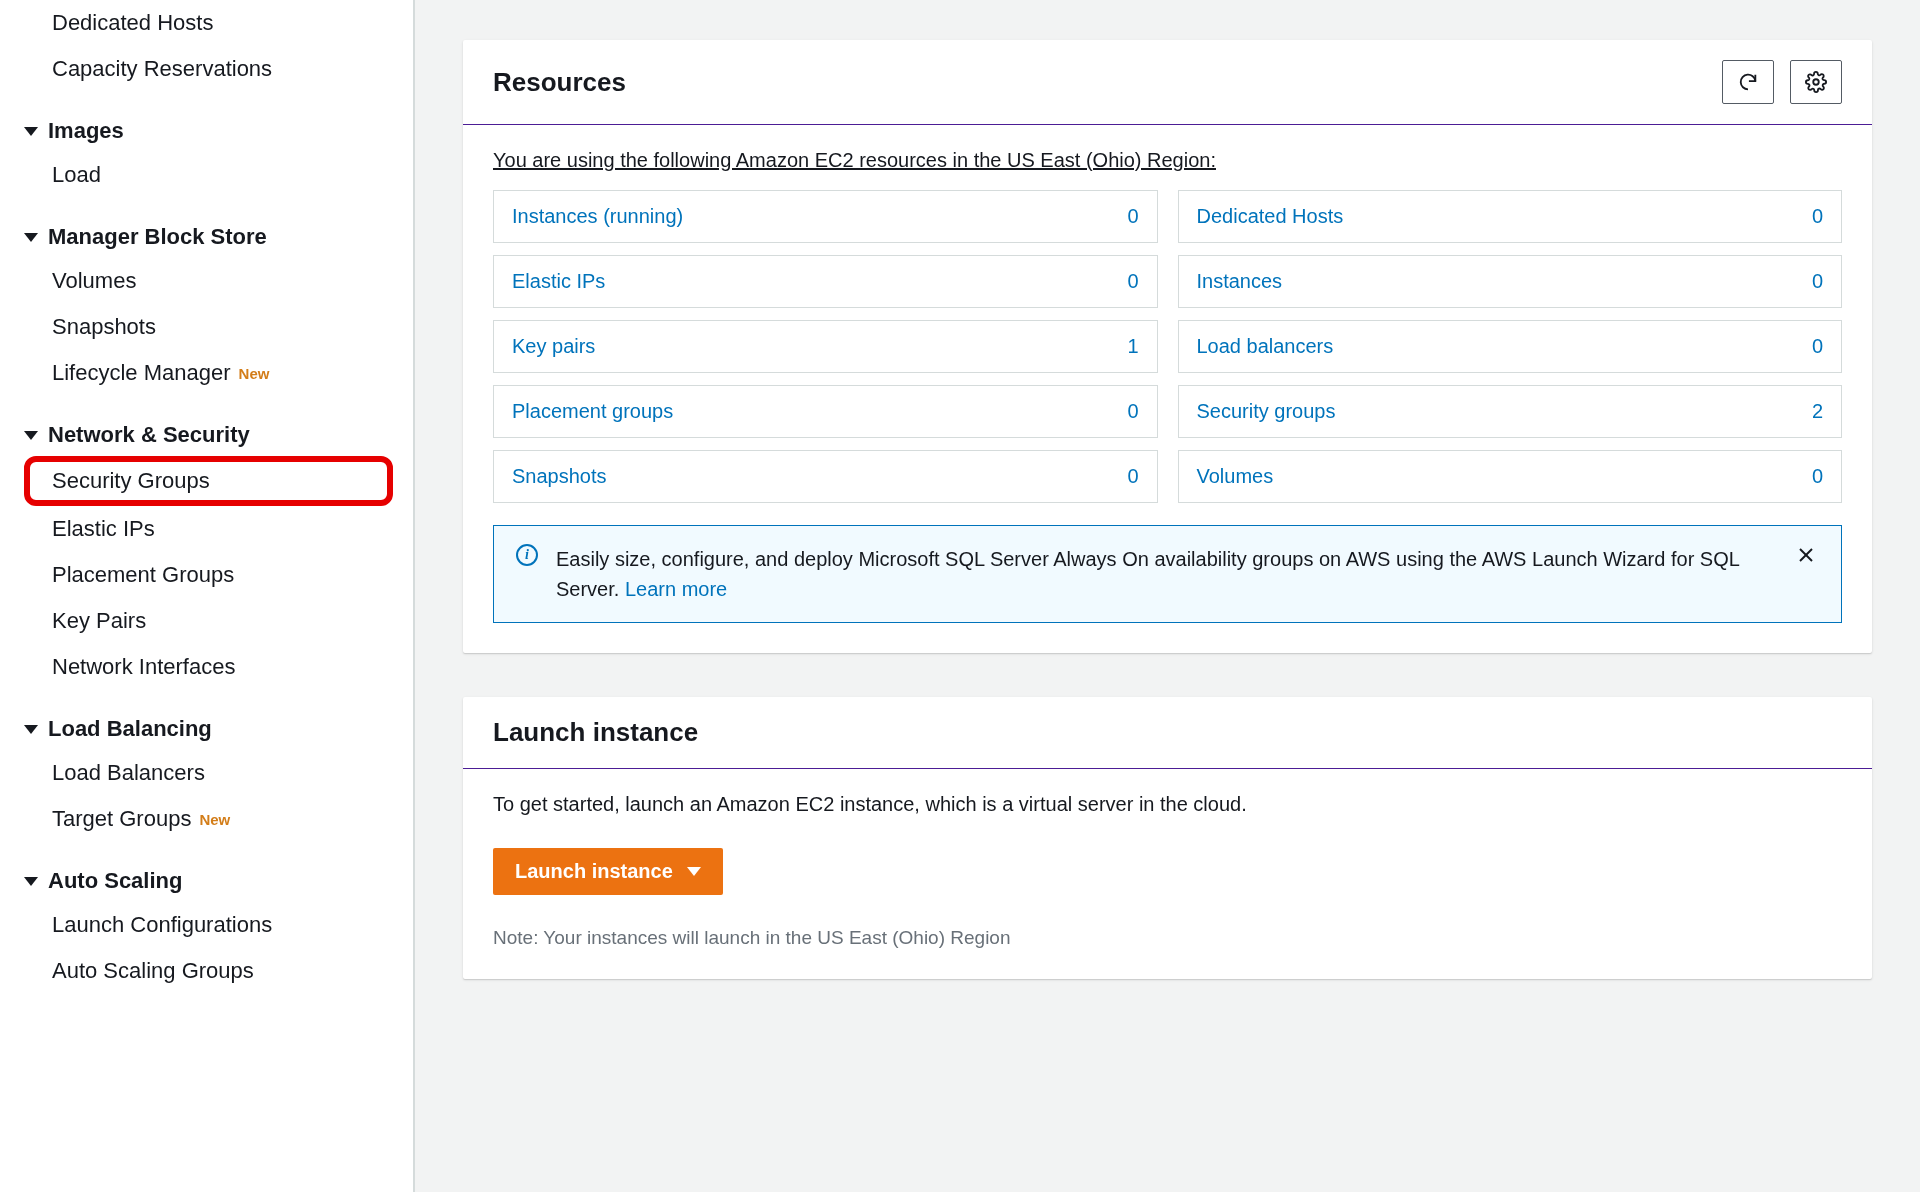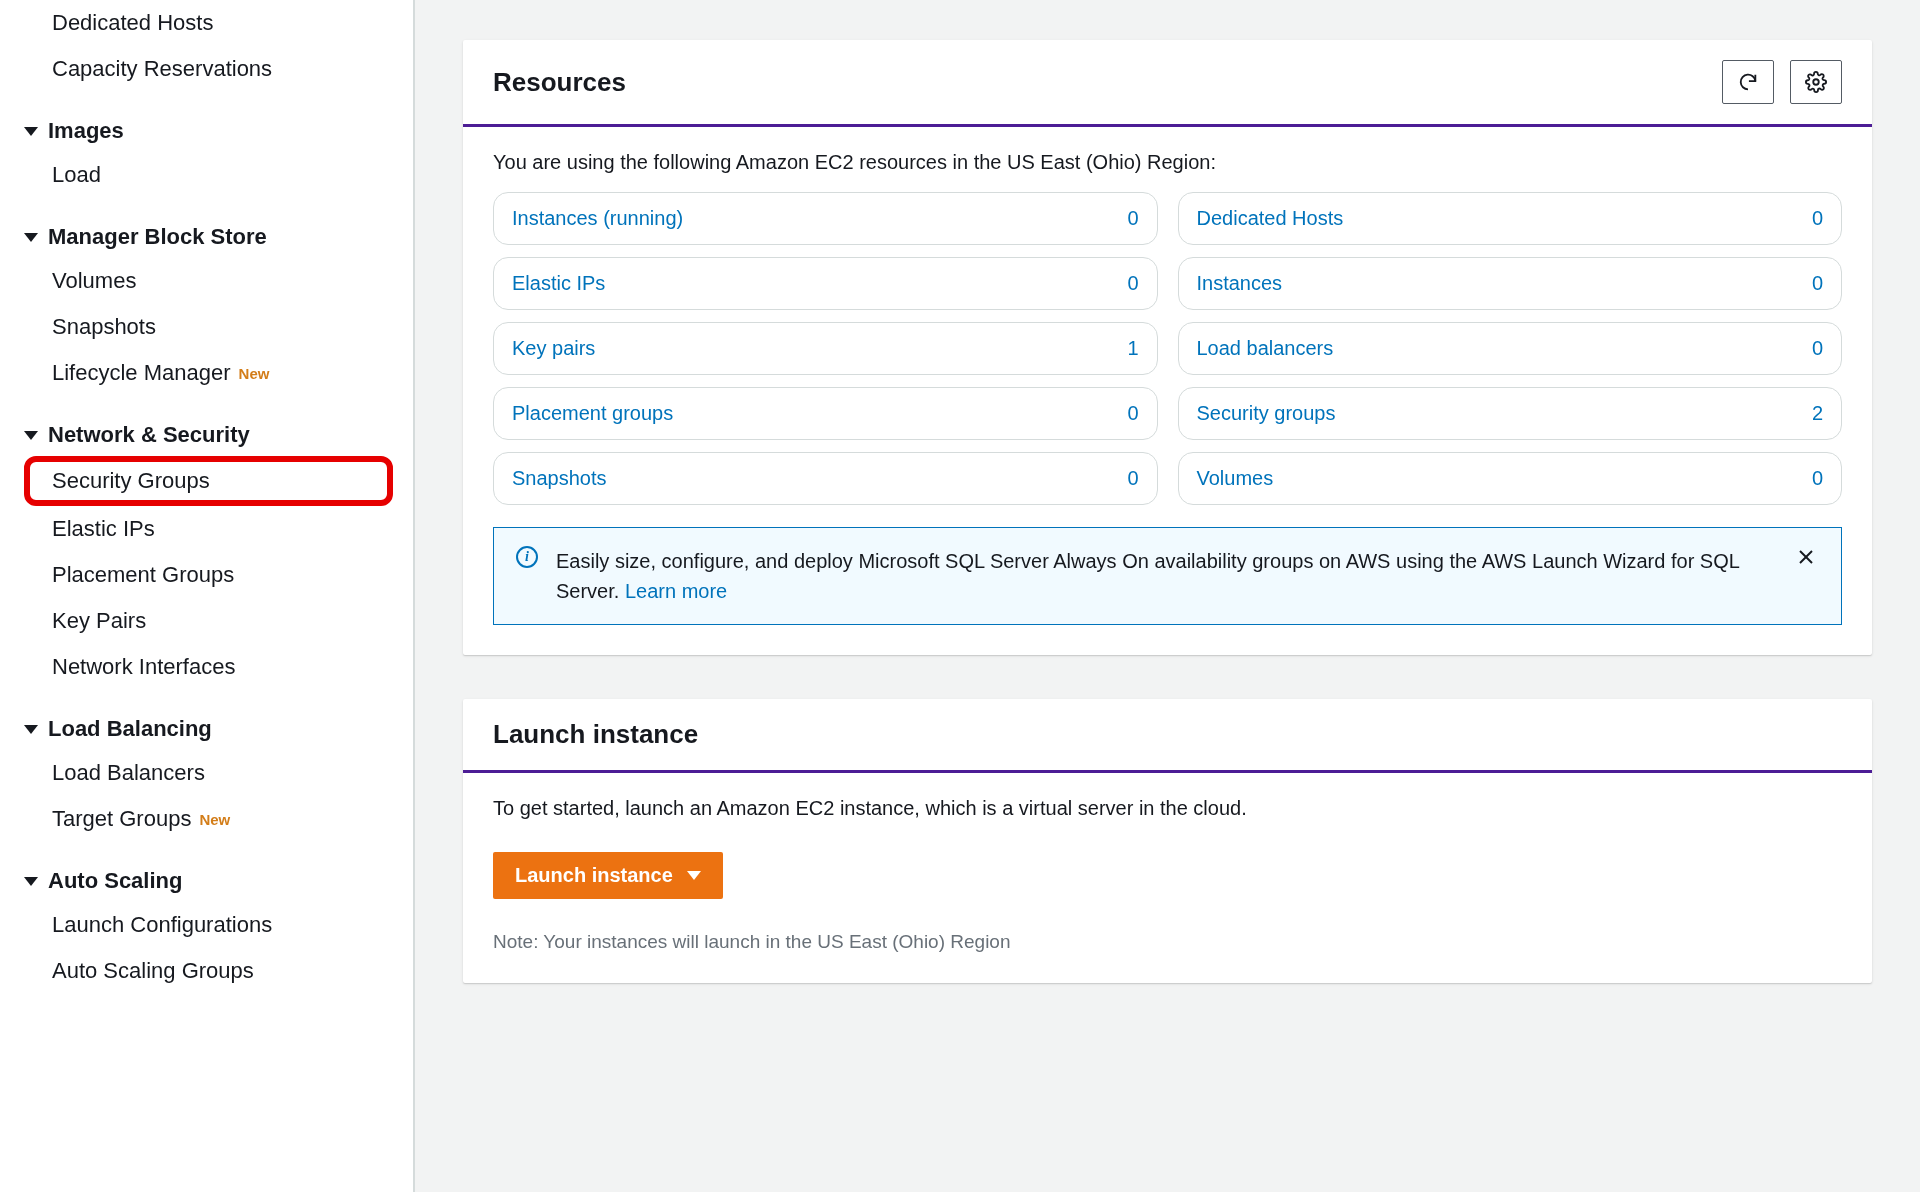--- a/index.html
+++ b/index.html
@@ -5,21 +5,21 @@
 * { box-sizing: border-box; margin: 0; padding: 0; }
 body {
   font-family: "Amazon Ember", "Helvetica Neue", Arial, sans-serif;
   font-size: 18px;
   color: #16191f;
   background: #fff;
   display: flex;
   width: 1920px;
   height: 1192px;
 }
-a { text-decoration: none; border-radius: 15px; }
+a { text-decoration: none; }
 
 
 .sidebar {
   width: 415px;
   padding: 0 20px 20px 24px;
   background: #fff;
   border-right: 2px solid #d5dbdb;
   overflow-y: auto;
   font-size: 22px;
   color: #16191f;
@@ -70,21 +70,21 @@
   background: #fff;
   border-radius: 2px;
   box-shadow: 0 1px 1px rgba(0,0,0,0.1), 0 1px 3px rgba(0,0,0,0.1);
   margin-bottom: 44px;
 }
 .panel-header {
   display: flex;
   align-items: center;
   justify-content: space-between;
   padding: 20px 30px;
-  border-bottom: 3px solid #4c1d95;
+  border-bottom: 1px solid #4c1d95;
 }
 .panel-title {
   font-size: 26px;
   font-weight: 700;
 }
 .panel-actions {
   display: flex;
   gap: 16px;
 }
 .icon-btn {
@@ -93,21 +93,21 @@
   border: 1px solid #545b64;
   background: #fff;
   display: flex;
   align-items: center;
   justify-content: center;
   cursor: pointer;
   border-radius: 2px;
 }
 .icon-btn svg { width: 22px; height: 22px; stroke: #16191f; fill: none; stroke-width: 2; }
 .panel-body { padding: 24px 30px 30px; }
-.resources-intro { font-size: 20px; margin-bottom: 18px; }
+.resources-intro { font-size: 20px; margin-bottom: 18px; text-decoration: underline; }
 
 .tiles {
   display: grid;
   grid-template-columns: 1fr 1fr;
   gap: 12px 20px;
 }
 .tile {
   border: 1px solid #d5dbdb;
   padding: 14px 18px;
   display: flex;

